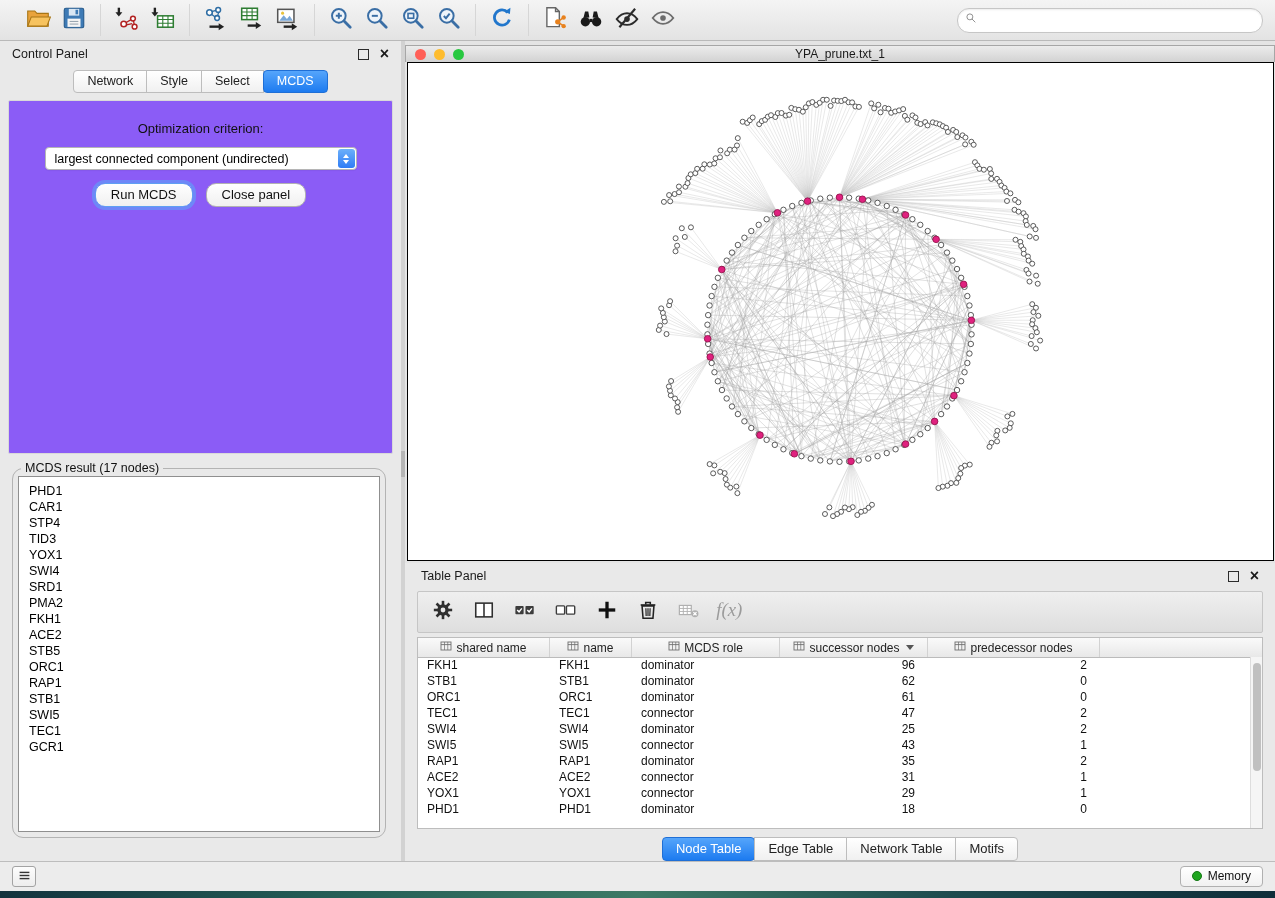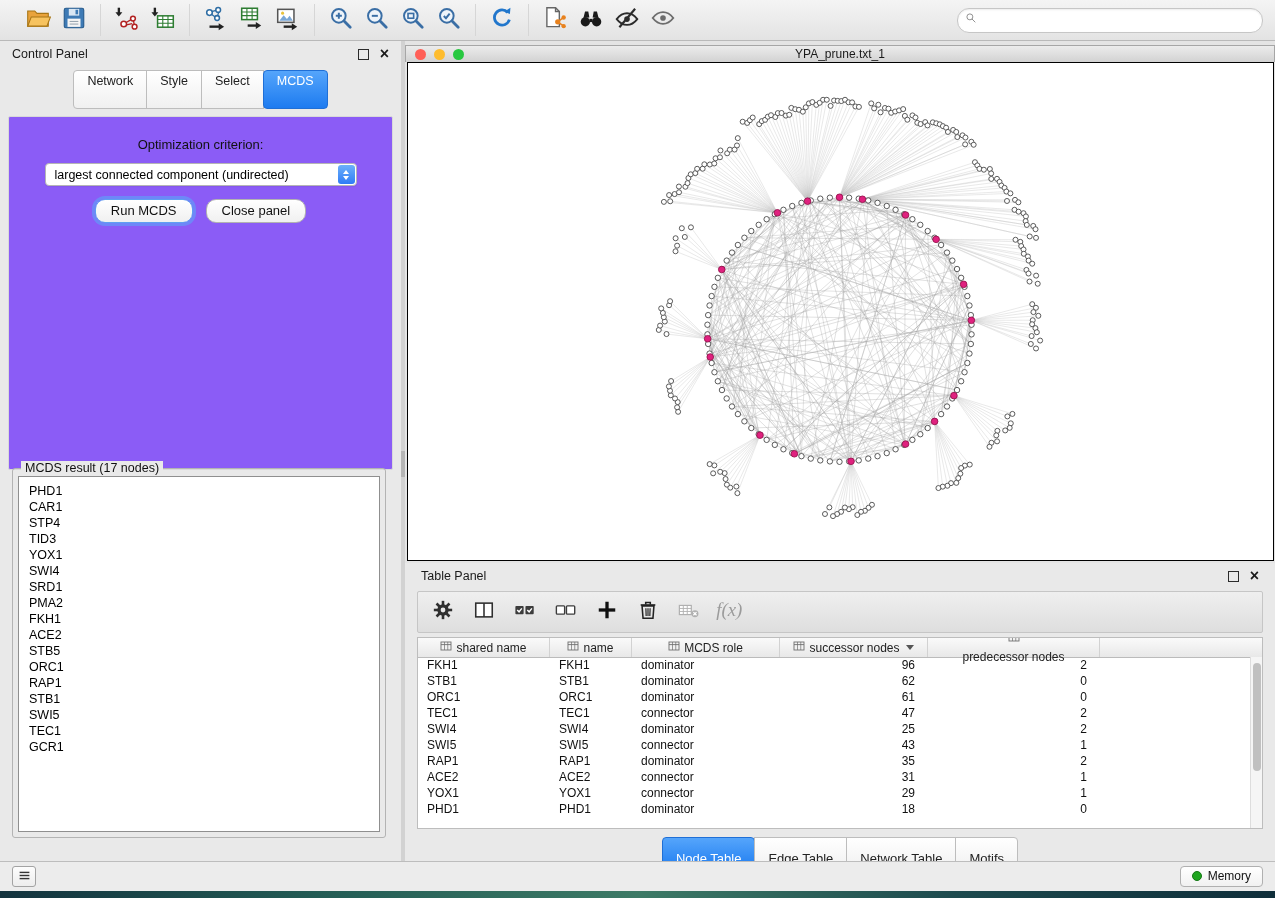--- a/index.html
+++ b/index.html
@@ -15,34 +15,34 @@
   .search-box{margin-left:auto;width:290px;height:23px;background:#fff;border:1px solid #c6c6c6;border-radius:12px;display:flex;align-items:center;padding:0 7px;gap:5px;box-shadow:inset 0 1px 2px rgba(0,0,0,.08);}
   .search-box input{border:none;outline:none;flex:1;font-size:12px;font-family:"Liberation Sans",sans-serif;background:transparent;}
 
   
   .control-panel{position:absolute;left:0;top:41px;width:401px;bottom:37px;background:#e9e9e9;box-sizing:border-box;}
   .panel-header{height:26px;display:flex;align-items:center;padding:0 12px;font-size:12.5px;color:#1a1a1a;gap:8px;}
   .win-btns{margin-left:auto;display:flex;align-items:center;gap:11px;}
   .win-square{width:9px;height:9px;border:1.5px solid #2b2b2b;display:inline-block;}
   .win-x{font-size:16px;font-weight:bold;color:#1a1a1a;line-height:10px;}
   .cp-tabs{display:flex;justify-content:center;margin-top:3px;}
-  .cp-tab{font-size:12.5px;padding:3px 13px 20px;background:linear-gradient(#ffffff,#f0f0f0);border:1px solid #bdbdbd;color:#222;margin-left:-1px;cursor:default;}
+  .cp-tab{font-size:12.5px;padding:3px 13px 4px;background:linear-gradient(#ffffff,#f0f0f0);border:1px solid #bdbdbd;color:#222;margin-left:-1px;cursor:default;}
   .cp-tab:first-child{border-top-left-radius:4px;border-bottom-left-radius:4px;margin-left:0;}
   .cp-tab:last-child{border-top-right-radius:4px;border-bottom-right-radius:4px;}
   .cp-tab.active{background:linear-gradient(#55a5fb,#1d7bf0);border-color:#1f6fd6;color:#fff;border-radius:4px;}
   .cp-body{margin:7px 8px 0 8px;background:#8b5cf6;border:1px solid #d9d9d9;border-radius:2px;height:354px;text-align:center;box-sizing:border-box;}
   .opt-label{margin-top:20px;font-size:13px;color:#111;}
   .dropdown{margin:11px auto 0;width:312px;height:23px;background:#fff;border:1px solid #b5b5b5;border-radius:4px;display:flex;align-items:center;font-size:12.5px;padding-left:9px;position:relative;box-sizing:border-box;text-align:left;box-shadow:0 1px 1px rgba(0,0,0,.05);}
   .dd-stepper{position:absolute;right:1px;top:1px;bottom:1px;width:17px;background:linear-gradient(#6cb0fa,#2f7cf6);border-radius:3px;display:flex;flex-direction:column;align-items:center;justify-content:center;gap:2px;}
   .tri-up{width:0;height:0;border-left:3.5px solid transparent;border-right:3.5px solid transparent;border-bottom:4.5px solid #fff;}
   .tri-down{width:0;height:0;border-left:3.5px solid transparent;border-right:3.5px solid transparent;border-top:4.5px solid #fff;}
   .btn-row{display:flex;justify-content:center;gap:13px;margin-top:13px;}
   .mac-btn{background:linear-gradient(#ffffff,#f0f0f0);border:1px solid #b2b2b2;border-radius:10px;font-size:13px;padding:3px 15px 4px;color:#111;cursor:default;font-family:"Liberation Sans",sans-serif;}
   .focus-ring{box-shadow:0 0 0 3px rgba(92,164,250,.6);border-color:#5f9ff2;}
-  .result-group{position:absolute;left:12px;right:15px;top:427px;bottom:23px;border:1px solid #b3b3b3;border-radius:3px;padding-left:8px;}
+  .result-group{position:absolute;left:12px;right:15px;top:427px;bottom:23px;border:1px solid #b3b3b3;border-radius:11px;padding-left:8px;}
   .result-legend{position:absolute;top:-8px;left:8px;background:#e9e9e9;padding:0 4px;font-size:12.5px;color:#111;}
   .result-list{position:absolute;left:5px;right:5px;top:7px;bottom:5px;background:#fff;border:1px solid #8f8f8f;overflow:hidden;font-size:12.5px;line-height:16px;padding:6px 0 0 10px;text-align:left;box-sizing:border-box;}
   .result-item{height:16px;}
 
   
   .v-divider{position:absolute;left:401px;top:41px;width:4px;bottom:37px;background:#d2d2d2;}
   .v-handle{position:absolute;top:410px;left:0;width:4px;height:26px;background:#b5b5b5;}
 
   
   .network-window{position:absolute;left:405px;top:45px;right:0;height:516px;}
@@ -62,21 +62,21 @@
   .hcell{display:flex;align-items:center;justify-content:center;gap:4px;background:linear-gradient(#fafafa,#e8e8e8);border-right:1px solid #d2d2d2;font-size:12px;color:#222;box-sizing:border-box;flex:0 0 auto;}
   .hcell.fill{flex:1;border-right:none;}
   .sort-arrow{width:0;height:0;border-left:4px solid transparent;border-right:4px solid transparent;border-top:5px solid #555;margin-left:2px;}
   .tbody{position:absolute;top:19px;left:0;right:12px;bottom:0;overflow:hidden;}
   .trow{display:flex;height:16px;align-items:center;font-size:12px;color:#111;}
   .tcell{box-sizing:border-box;flex:0 0 auto;padding-left:9px;white-space:nowrap;overflow:hidden;}
   .tcell.num{text-align:right;padding-left:0;padding-right:13px;}
   .vscroll{position:absolute;top:19px;right:0;bottom:0;width:12px;background:#f5f5f5;border-left:1px solid #ddd;box-sizing:border-box;}
   .vthumb{position:absolute;top:6px;left:1.5px;width:8px;height:108px;background:#c0c0c0;border-radius:4px;}
   .tp-tabs{display:flex;justify-content:center;margin-top:8px;}
-  .tp-tab{font-size:13px;padding:13px 13px 4px;background:linear-gradient(#ffffff,#f0f0f0);border:1px solid #bdbdbd;color:#222;margin-left:-1px;cursor:default;}
+  .tp-tab{font-size:13px;padding:3px 13px 4px;background:linear-gradient(#ffffff,#f0f0f0);border:1px solid #bdbdbd;color:#222;margin-left:-1px;cursor:default;}
   .tp-tab:first-child{border-top-left-radius:4px;border-bottom-left-radius:4px;margin-left:0;}
   .tp-tab:last-child{border-top-right-radius:4px;border-bottom-right-radius:4px;}
   .tp-tab.active{background:linear-gradient(#55a5fb,#1d7bf0);border-color:#1f6fd6;color:#fff;border-radius:4px;}
 
   
   .statusbar{position:absolute;left:0;right:0;bottom:7px;height:30px;background:#ececec;border-top:1px solid #bdbdbd;display:flex;align-items:center;padding:0 12px;box-sizing:border-box;}
   .hamburger-btn{width:22px;height:19px;border:1px solid #a3a3a3;border-radius:3px;background:linear-gradient(#fdfdfd,#ededed);display:flex;align-items:center;justify-content:center;}
   .memory-btn{margin-left:auto;display:flex;align-items:center;gap:6px;border:1px solid #b0b0b0;border-radius:4px;background:linear-gradient(#ffffff,#f1f1f1);padding:2px 11px 3px;font-size:12px;color:#111;}
   .mem-dot{width:10px;height:10px;border-radius:50%;background:#1fa51f;border:1px solid #157815;box-sizing:border-box;}
   .desktop-strip{position:absolute;left:0;right:0;bottom:0;height:7px;background:linear-gradient(90deg,#13333e,#235c55 25%,#3d7a66 50%,#1d4a4e 75%,#0f2e3a);}
@@ -1218,21 +1218,21 @@
           <div class="hcell" style="width: 148px;">
             <span><svg width="12" height="12" viewBox="0 0 24 24">
                 <rect x="2" y="4" width="20" height="16" fill="#f2f2f2" stroke="#6f6f6f" stroke-width="1.8"></rect>
                 <line x1="2" y1="9.2" x2="22" y2="9.2" stroke="#6f6f6f" stroke-width="1.8"></line>
                 <line x1="9" y1="4" x2="9" y2="20" stroke="#6f6f6f" stroke-width="1.4"></line>
                 <line x1="15.5" y1="4" x2="15.5" y2="20" stroke="#6f6f6f" stroke-width="1.4"></line>
               </svg></span>
             <span>successor nodes</span>
             <span class="sort-arrow"></span>
           </div>
-          <div class="hcell" style="width: 172px; flex-direction: column;">
+          <div class="hcell" style="width: 172px;">
             <span><svg width="12" height="12" viewBox="0 0 24 24">
                 <rect x="2" y="4" width="20" height="16" fill="#f2f2f2" stroke="#6f6f6f" stroke-width="1.8"></rect>
                 <line x1="2" y1="9.2" x2="22" y2="9.2" stroke="#6f6f6f" stroke-width="1.8"></line>
                 <line x1="9" y1="4" x2="9" y2="20" stroke="#6f6f6f" stroke-width="1.4"></line>
                 <line x1="15.5" y1="4" x2="15.5" y2="20" stroke="#6f6f6f" stroke-width="1.4"></line>
               </svg></span>
             <span>predecessor nodes</span>
           </div>
           <div class="hcell fill"></div>
         </div>

